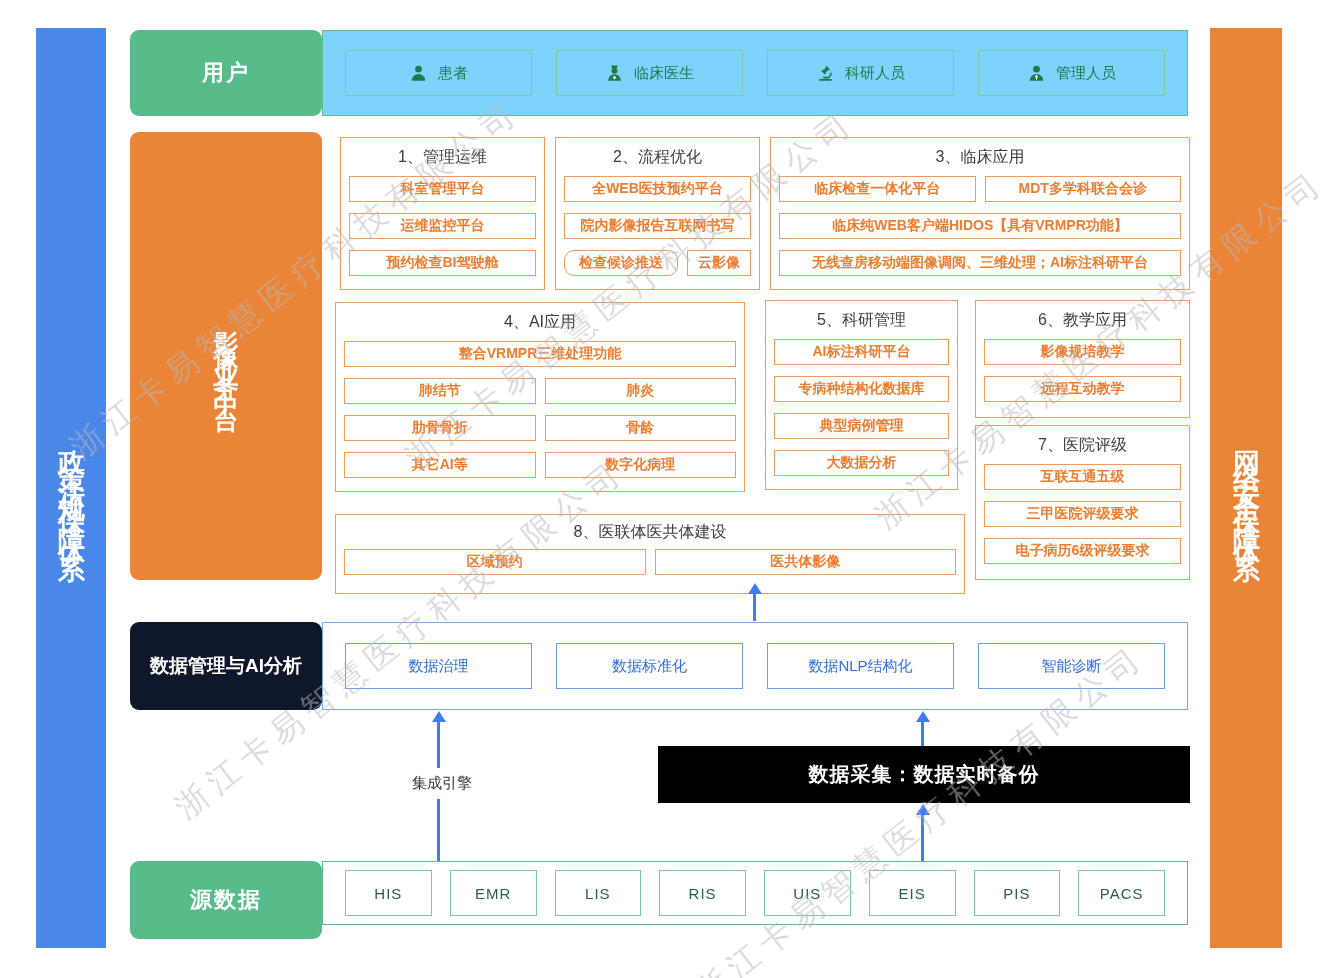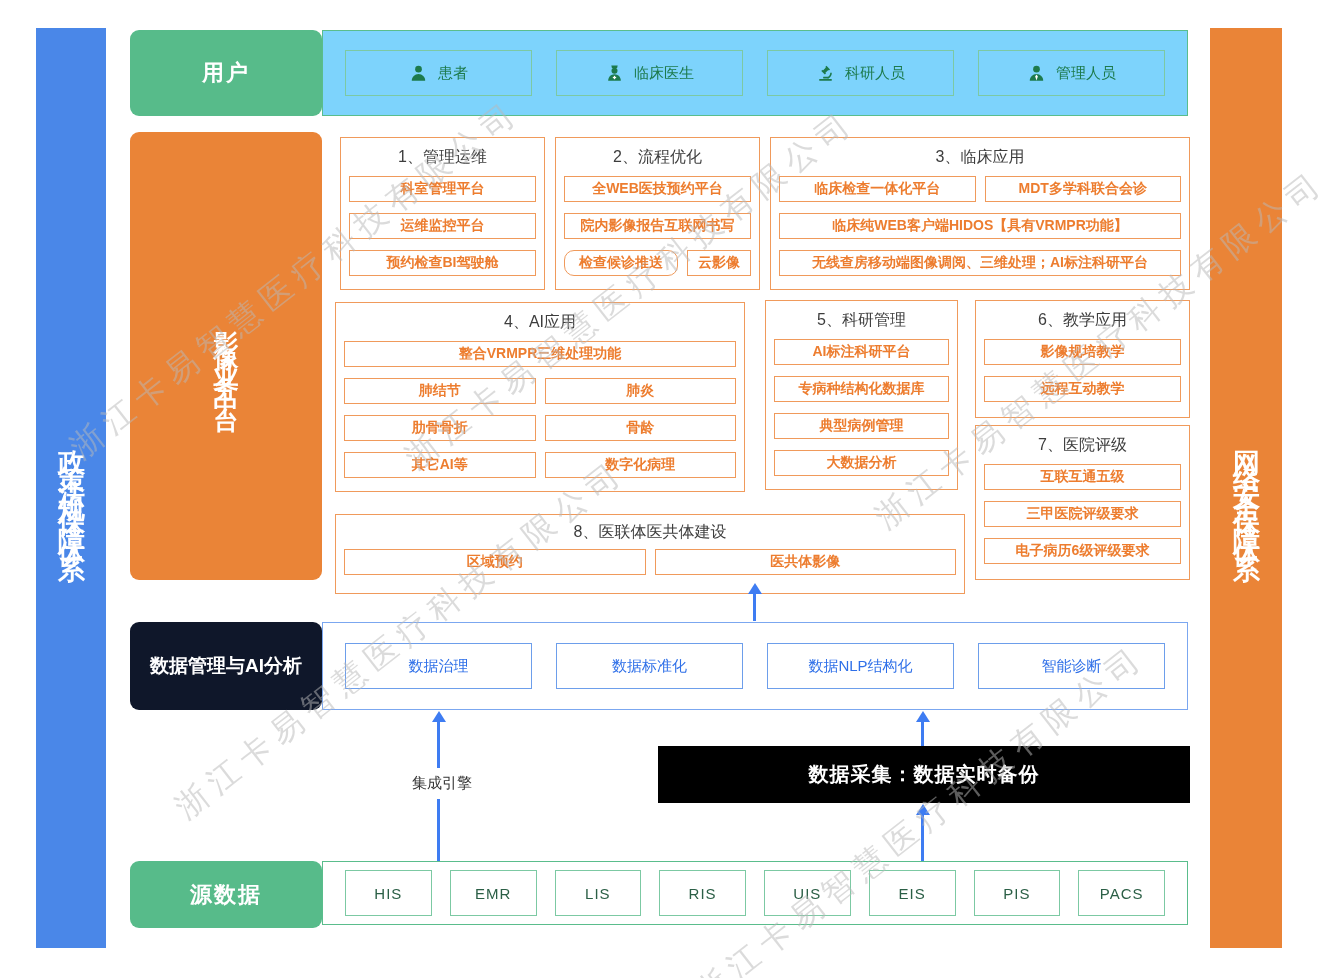--- a/index.html
+++ b/index.html
@@ -13,21 +13,21 @@
   .vtext{writing-mode:vertical-rl;text-orientation:upright;letter-spacing:0.55em;
          color:#fff;font-weight:bold;font-size:27px;line-height:1;}
 
   
   .row-label{position:absolute;left:130px;width:192px;display:flex;align-items:center;justify-content:center;
              color:#fff;font-weight:bold;border-radius:9px;}
   .users-label{top:30px;height:86px;background:#57BB8A;font-size:22px;letter-spacing:2px;}
   .platform-label{top:132px;height:448px;background:#EA8437;}
   .platform-label .vtext{font-size:25px;letter-spacing:0.6em;}
   .dm-label{top:622px;height:88px;background:#0f172a;font-size:19px;}
-  .source-label{top:861px;height:67px;background:#57BB8A;font-size:22px;letter-spacing:2px;}
+  .source-label{top:861px;height:78px;background:#57BB8A;font-size:22px;letter-spacing:2px;}
 
   
   .users-box{position:absolute;left:322px;top:30px;width:866px;height:86px;background:#7dd3fc;
              border:1px solid #5ABD8C;box-sizing:border-box;display:flex;align-items:center;
              padding:0 22px;gap:24px;}
   .u-item{flex:1;height:46px;border:1px solid #7CC9A3;box-sizing:border-box;display:flex;
           align-items:center;justify-content:center;gap:10px;color:#1D7A4C;font-size:15px;}
   .u-icon{display:flex;align-items:center;color:#1D7A4C;}
 
   

